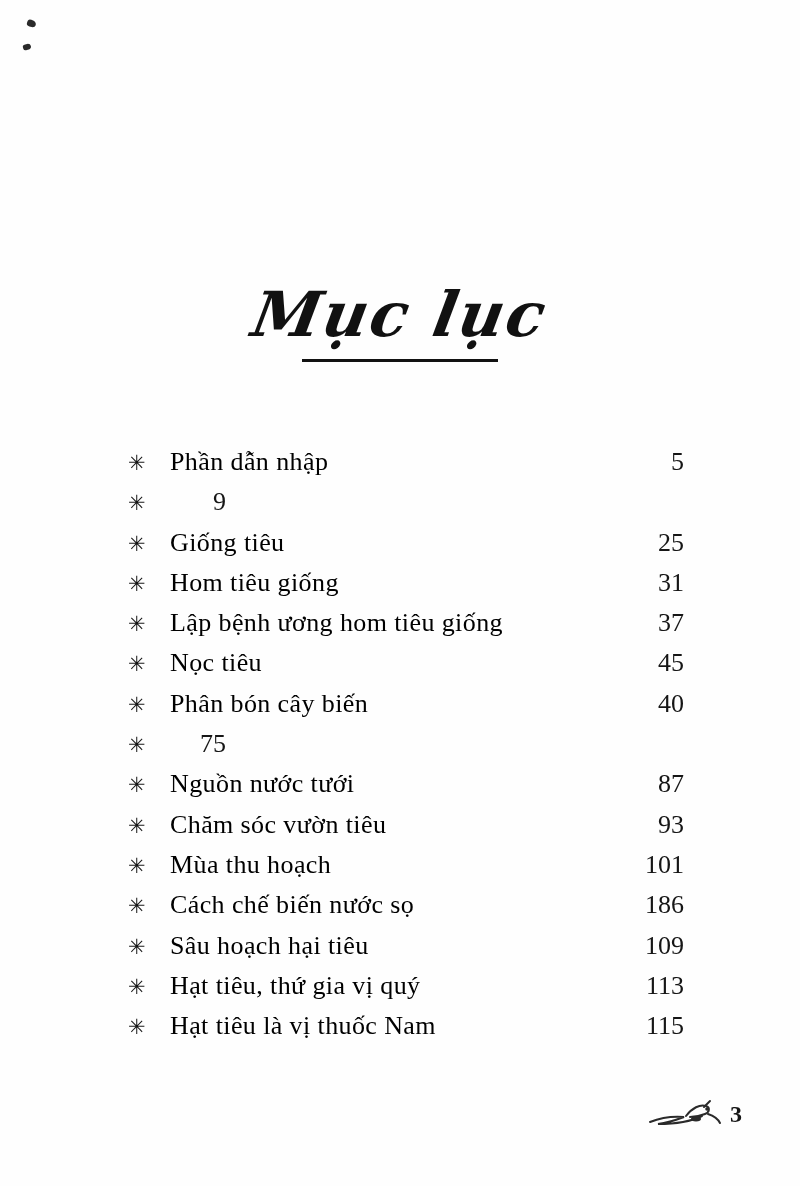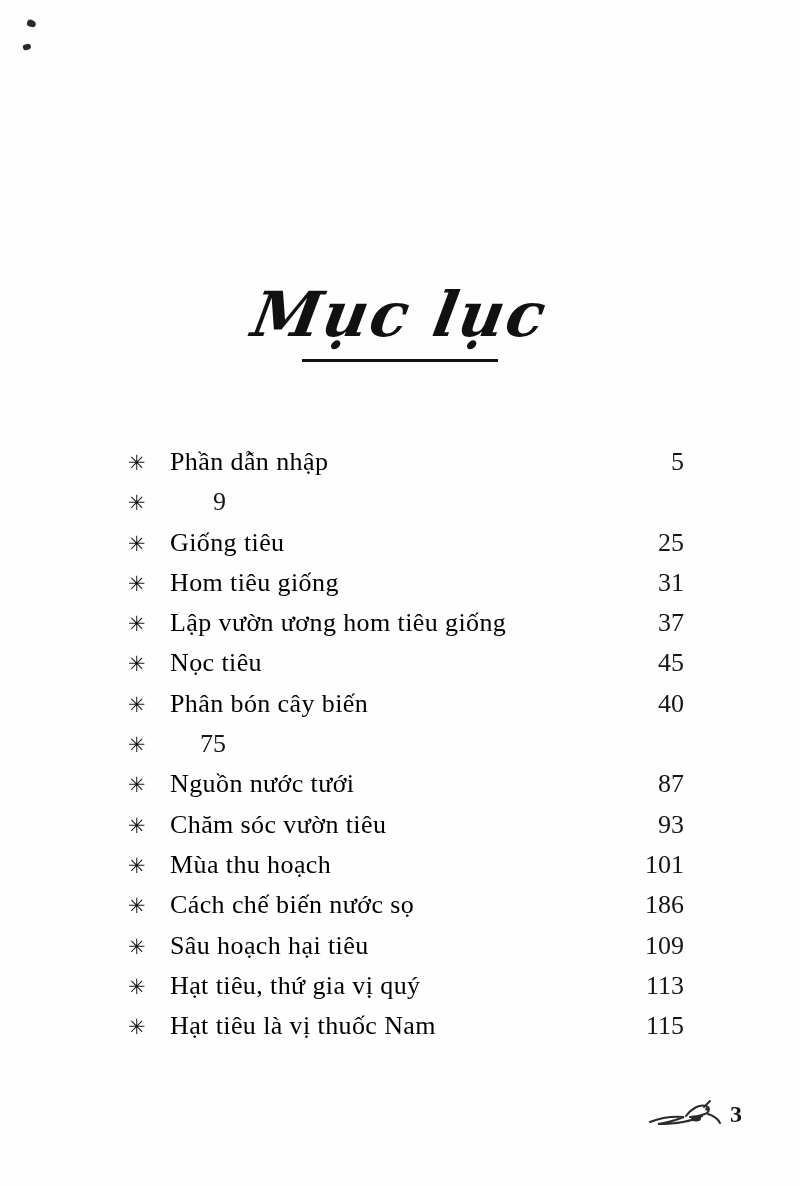--- a/index.html
+++ b/index.html
@@ -131,21 +131,21 @@
   </div>
 
   <div class="toc-row">
     <span class="bullet">✳</span>
     <span class="label">Hom tiêu giống</span>
     <span class="pagenum">31</span>
   </div>
 
   <div class="toc-row">
     <span class="bullet">✳</span>
-    <span class="label">Lập vườn ương hom tiêu giống</span>
+    <span class="label">Lập bệnh ương hom tiêu giống</span>
     <span class="pagenum">37</span>
   </div>
 
   <div class="toc-row">
     <span class="bullet">✳</span>
     <span class="label">Nọc tiêu</span>
     <span class="pagenum">45</span>
   </div>
 
   <div class="toc-row">

